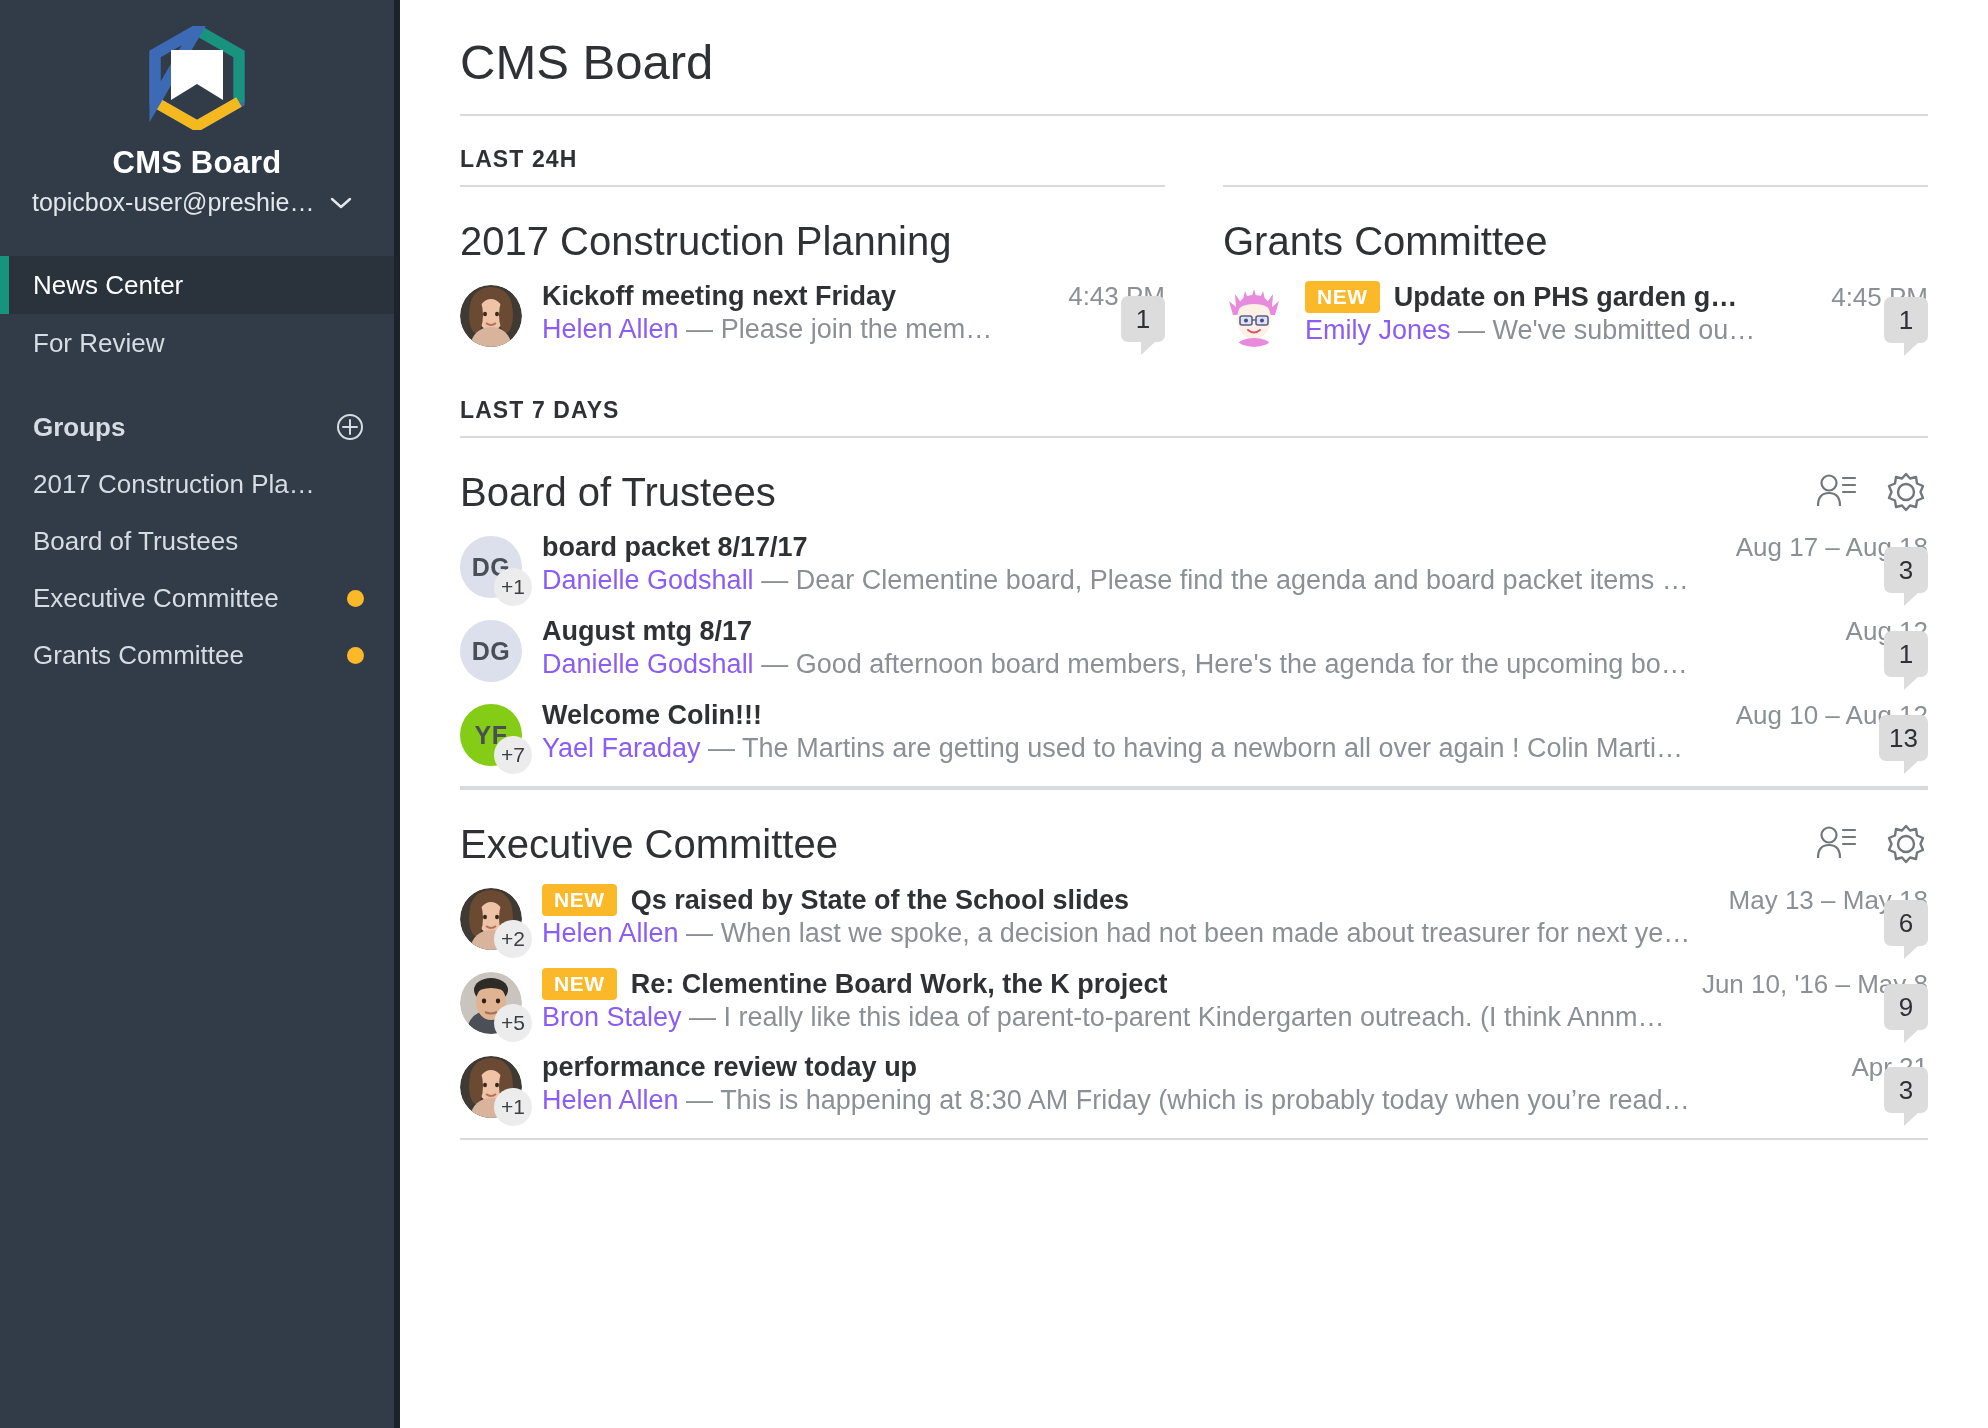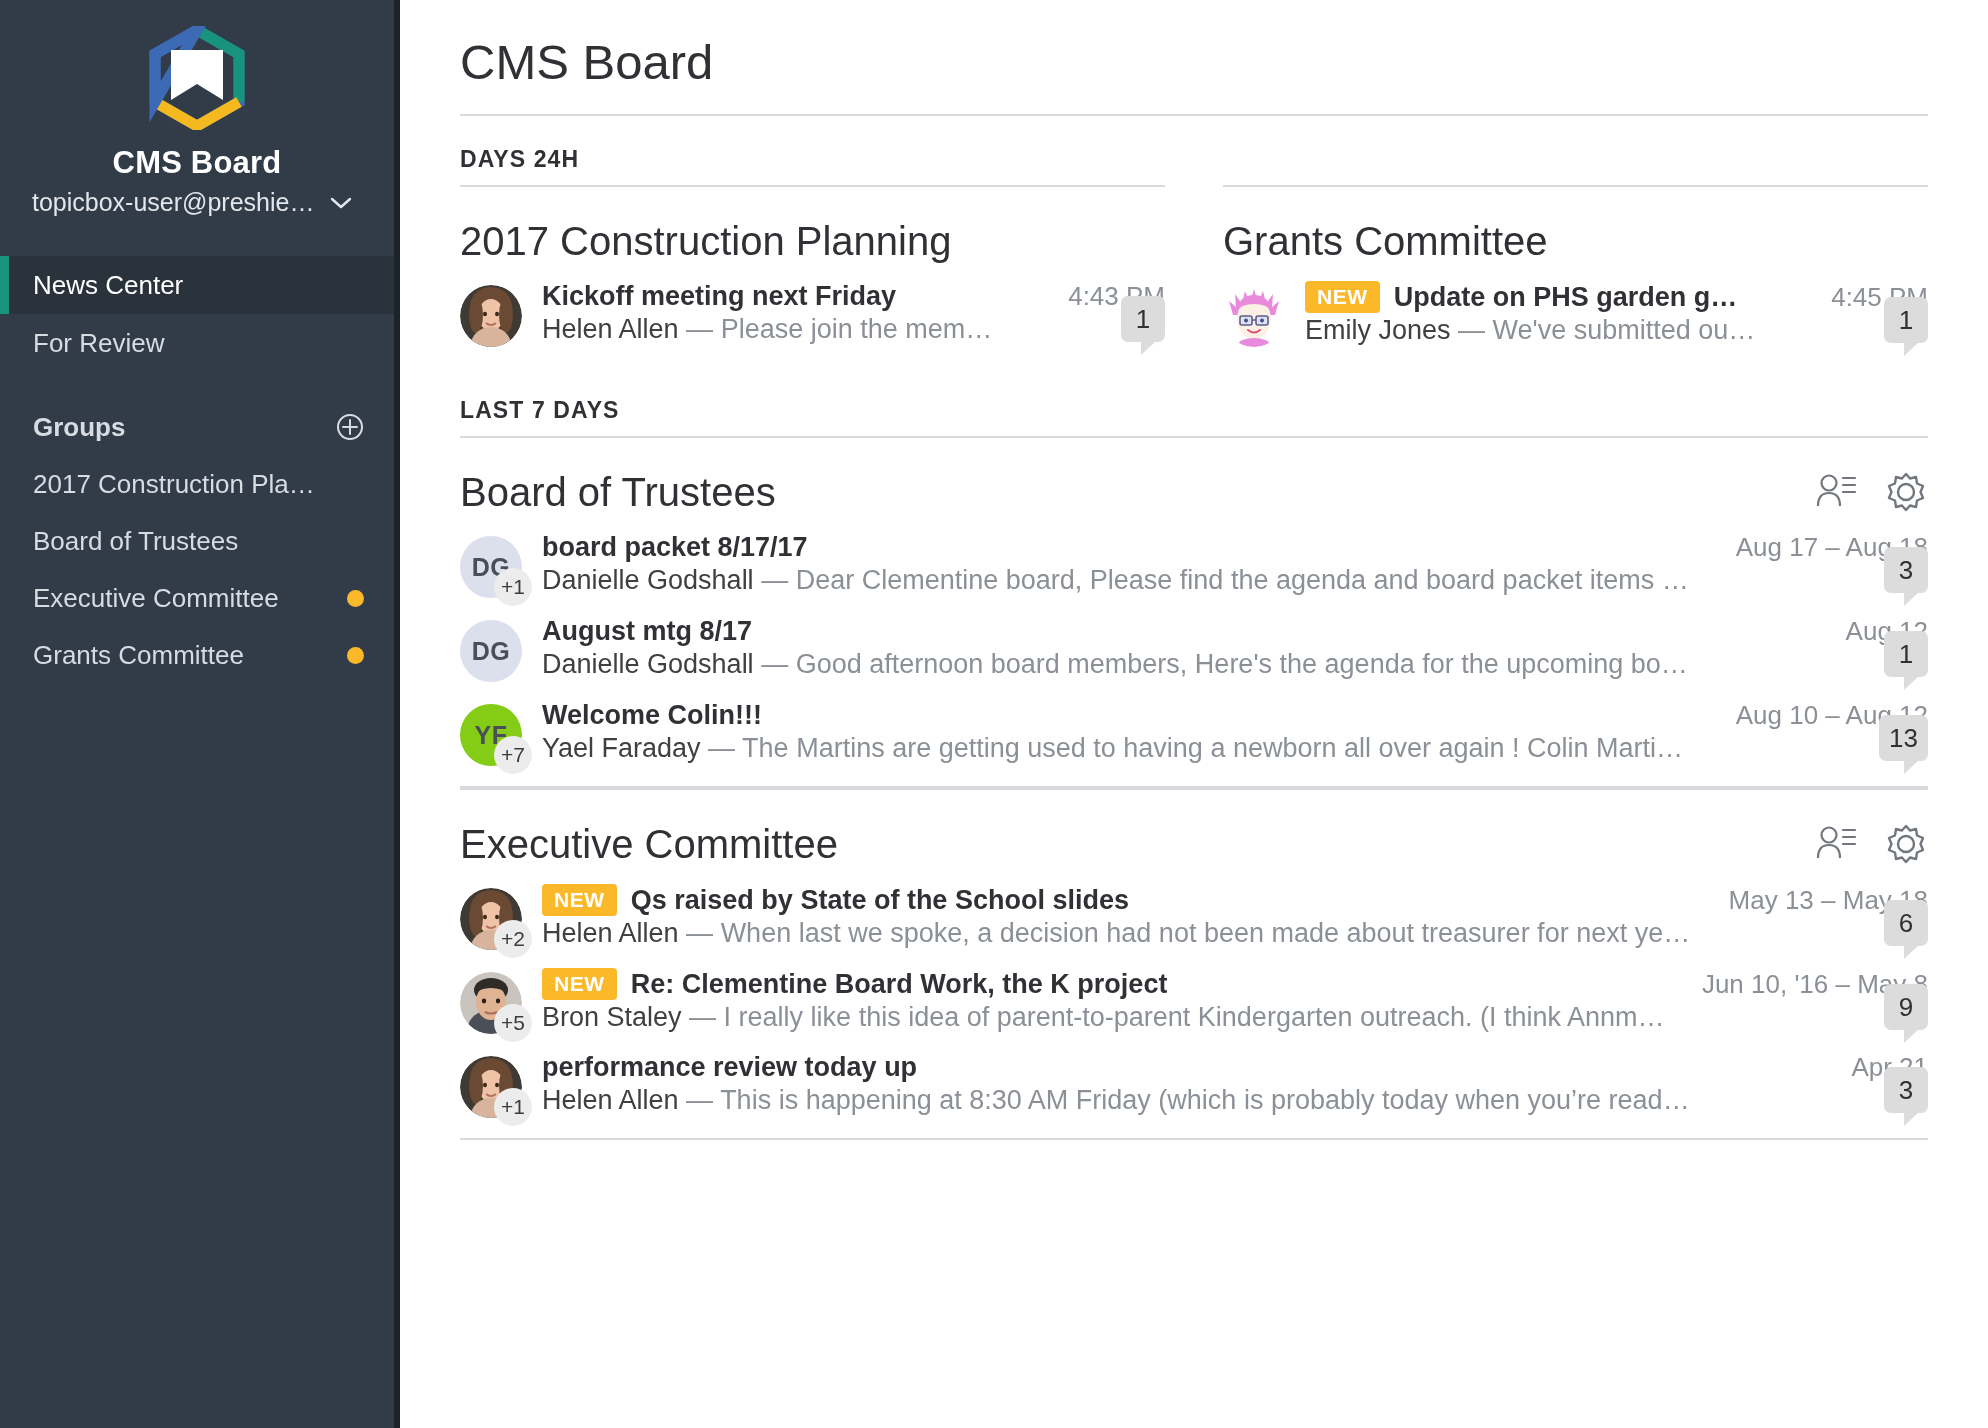--- a/index.html
+++ b/index.html
@@ -291,21 +291,21 @@
 
   .thread-snippet {
     font-size: 27px;
     color: #8b9096;
     white-space: nowrap;
     overflow: hidden;
     text-overflow: ellipsis;
     min-width: 0;
     flex: 1 1 auto;
   }
-  .thread-snippet .author { color: #404040; }
+  .thread-snippet .author { color: #8b5cf6; }
 
   .count-bubble {
     position: relative;
     flex: 0 0 auto;
     min-width: 44px;
     height: 46px;
     border-radius: 7px;
     background: #dcdcdc;
     color: #2f3135;
     font-size: 26px;
@@ -384,21 +384,21 @@
         <span class="unread-dot"></span>
       </div>
     </div>
 
   </aside>
 
   <main class="main">
 
     <h1 class="page-title">CMS Board</h1>
 
-    <div class="section-label">DAYS 24H</div>
+    <div class="section-label">LAST 24H</div>
     <div class="cols2">
 
       <section class="group-block">
         <div class="group-head">
           <div class="group-title">2017 Construction Planning</div>
         </div>
         <div class="threads">
           <div class="thread">
             <div class="avatar-wrap">
               <svg class="avatar" viewBox="0 0 62 62">

